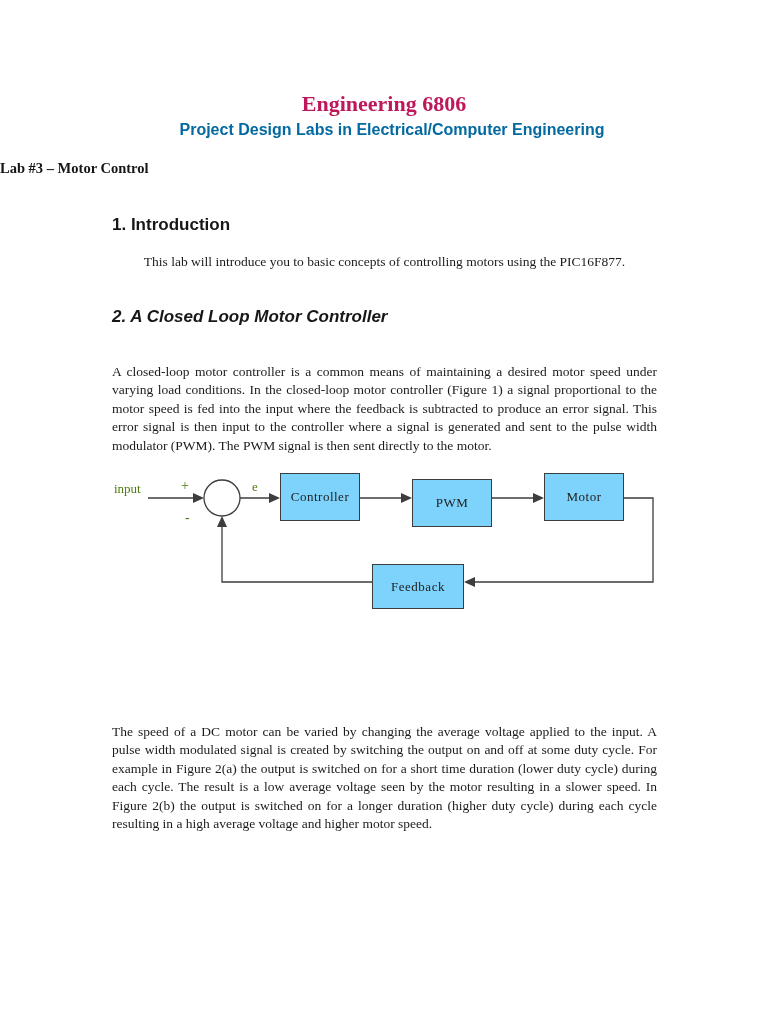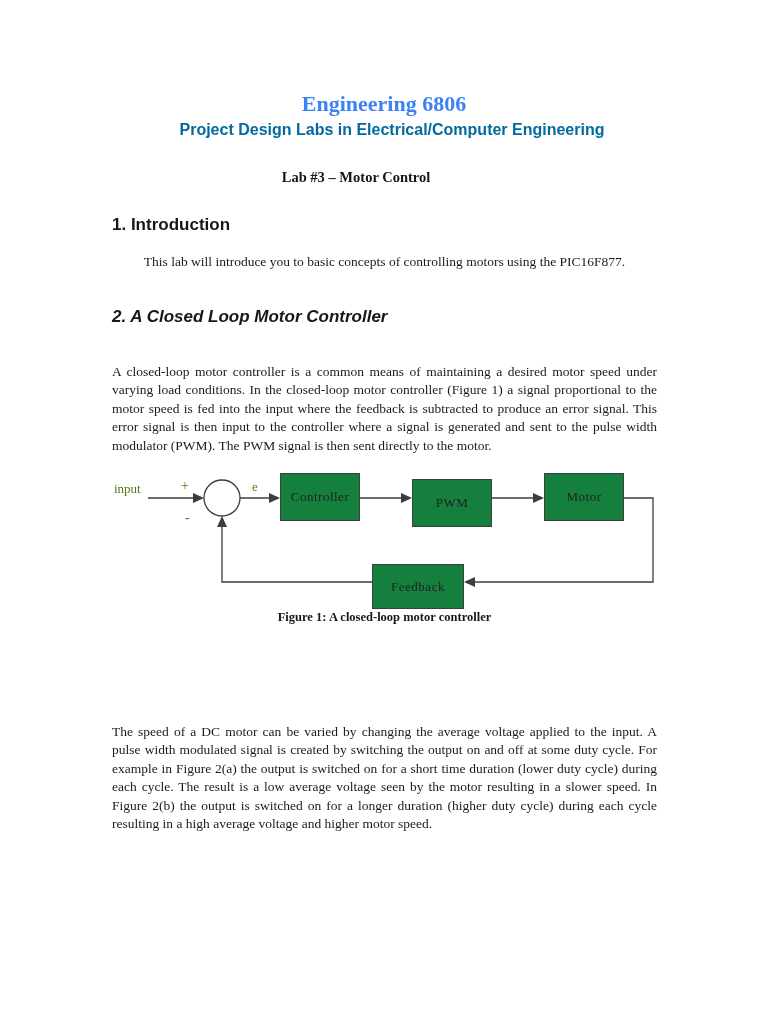--- a/index.html
+++ b/index.html
@@ -7,30 +7,30 @@
   .page {
     position: relative; width: 768px; height: 1024px; background: #ffffff;
     color: #1b1b1b;
   }
   .serif  { font-family: "Liberation Serif", serif; }
   .sans   { font-family: "Liberation Sans", sans-serif; }
 
   .doc-title {
     position: absolute; top: 91px; left: 0; width: 768px;
     text-align: center; font-weight: bold; font-size: 22px; line-height: 25px;
-    color: #3b82f6;
+    color: #be185d;
   }
   .doc-subtitle {
     position: absolute; top: 120px; left: 8px; width: 768px;
     text-align: center; font-weight: bold; font-size: 16px; line-height: 20px;
     color: #0369a1;
   }
   .lab-title {
-    position: absolute; top: 168px; left: 0; width: 712px;
-    text-align: center; font-weight: bold; font-size: 14.5px; line-height: 19px;
+    position: absolute; top: 159px; left: 0; width: 712px;
+    font-weight: bold; font-size: 14.5px; line-height: 19px;
     color: #151515;
   }
   .h-section {
     position: absolute; left: 112px; width: 545px;
     font-weight: bold; font-size: 17px; line-height: 20px; color: #171717;
   }
   .h-intro  { top: 215px; }
   .h-closed { top: 307px; font-style: italic; }
   .body-text {
     position: absolute; left: 112px; width: 545px;
@@ -42,21 +42,21 @@
   .h-whypwm {
     position: absolute; left: 112px; top: 690px; width: 545px;
     font-weight: bold; font-style: italic; font-size: 14px; line-height: 18px;
     color: #171717;
   }
 
   
   .diagram { position: absolute; left: 0; top: 470px; width: 768px; height: 140px; }
   .diagram svg { position: absolute; left: 0; top: 0; }
   .blk {
-    position: absolute; border: 1px solid #3d3d3d; background: #15803d;
+    position: absolute; border: 1px solid #3d3d3d; background: #7dd3fc;
     display: flex; align-items: center; justify-content: center;
     font-size: 13px; color: #222222; letter-spacing: 0.5px;
   }
   .blk-controller { left: 280px; top: 3px;  width: 80px; height: 48px; }
   .blk-pwm        { left: 412px; top: 9px;  width: 80px; height: 48px; }
   .blk-motor      { left: 544px; top: 3px;  width: 80px; height: 48px; }
   .blk-feedback   { left: 372px; top: 94px; width: 92px; height: 45px; }
   .dlabel { position: absolute; font-size: 13px; color: #4d7c0f; }
   .lbl-input { left: 114px; top: 11px; }
   .lbl-plus  { left: 181px; top: 8px;  font-size: 14px; }
@@ -112,17 +112,16 @@
     <div class="dlabel lbl-input serif">input</div>
     <div class="dlabel lbl-plus serif">+</div>
     <div class="dlabel lbl-minus serif">-</div>
     <div class="dlabel lbl-e serif">e</div>
     <div class="blk blk-controller serif">Controller</div>
     <div class="blk blk-pwm serif">PWM</div>
     <div class="blk blk-motor serif">Motor</div>
     <div class="blk blk-feedback serif">Feedback</div>
   </div>
 
-  <div class="fig-caption serif">Figure 1: A closed-loop motor controller</div>
 
   <div class="body-text p-pwm serif">The speed of a DC motor can be varied by changing the average voltage applied to the input. A pulse width modulated signal is created by switching the output on and off at some duty cycle. For example in Figure 2(a) the output is switched on for a short time duration (lower duty cycle) during each cycle. The result is a low average voltage seen by the motor resulting in a slower speed. In Figure 2(b) the output is switched on for a longer duration (higher duty cycle) during each cycle resulting in a high average voltage and higher motor speed.</div>
 
 </div>
 
 </body></html>

